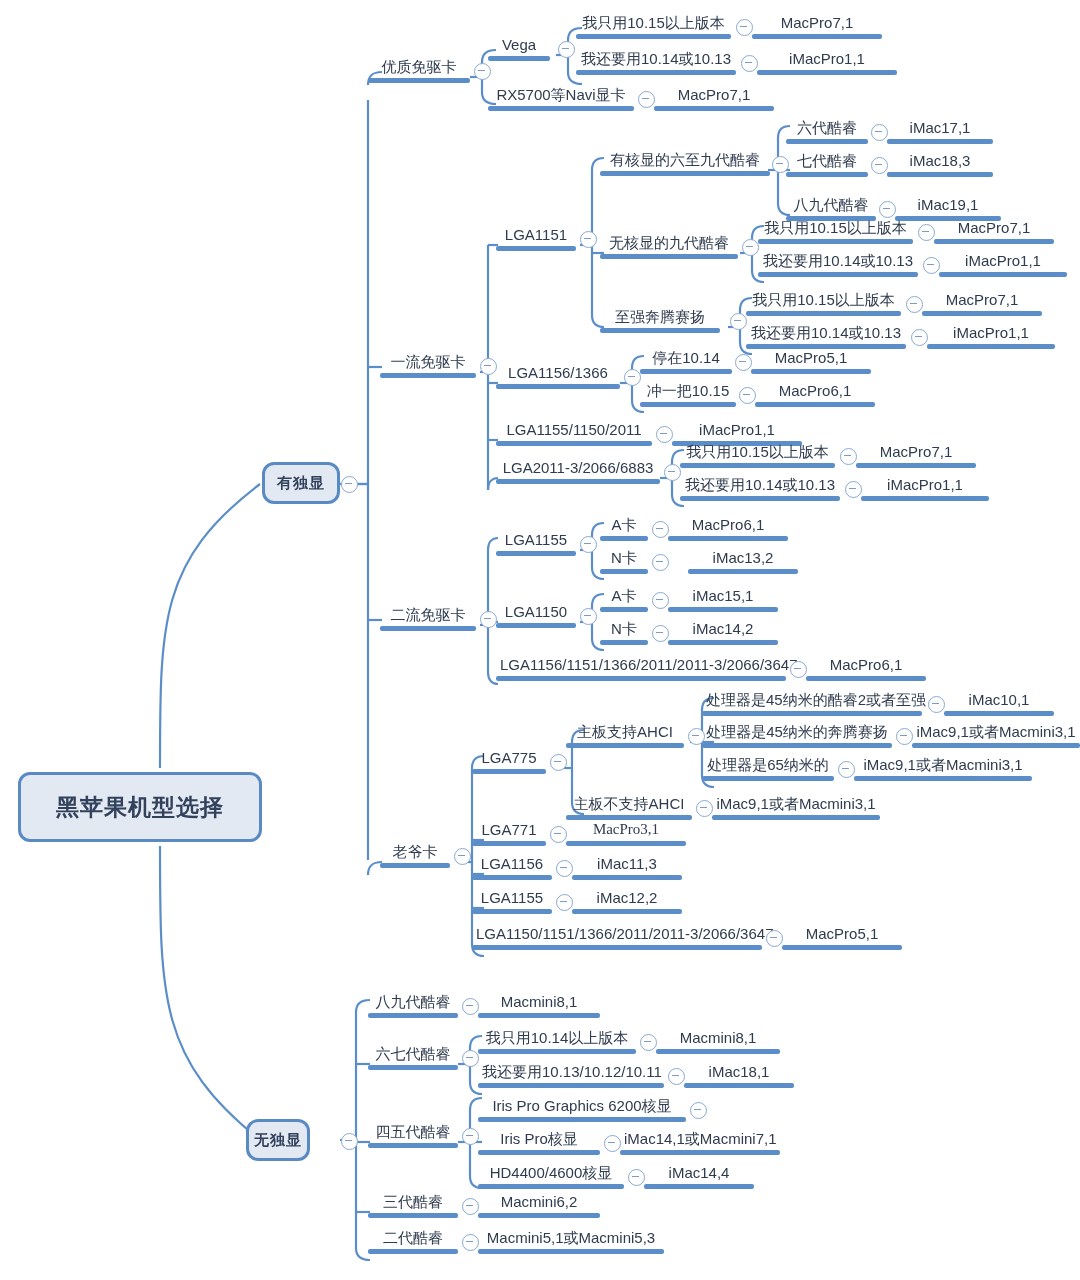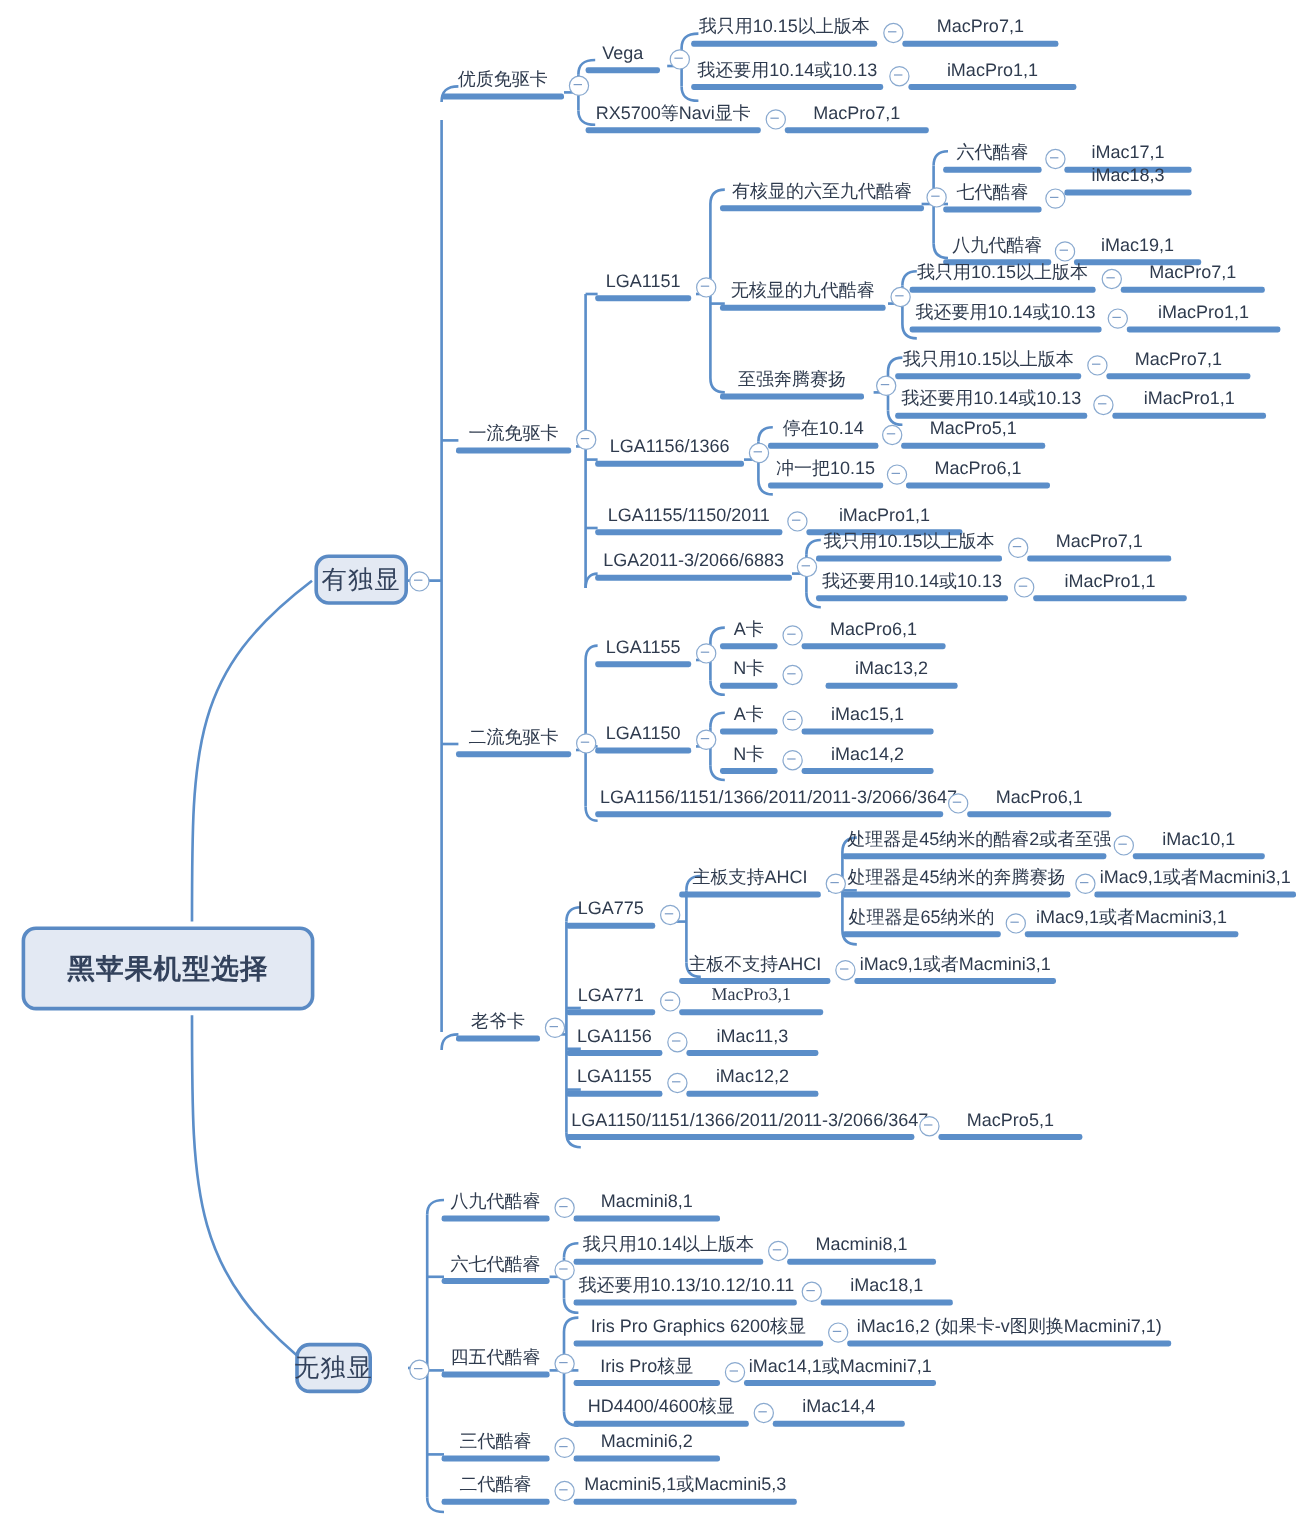--- a/index.html
+++ b/index.html
@@ -7,21 +7,21 @@
        font-family:"Liberation Sans","DejaVu Sans",sans-serif;color:#2e3a4d;}
   #mindmap{position:absolute;inset:0;}
   svg.links{position:absolute;left:0;top:0;width:1080px;height:1280px;pointer-events:none;}
 
   
   .boxnode{position:absolute;box-sizing:border-box;
            background:#e3e9f3;border:3px solid #5a8ac4;border-radius:12px;
            display:flex;align-items:center;justify-content:center;
            color:#33425c;white-space:nowrap;}
   .root{font-size:23px;font-weight:700;letter-spacing:1px;}
-  .lvl1{font-size:21px;font-weight:400;letter-spacing:1px;}
+  .lvl1{font-size:15px;font-weight:700;letter-spacing:1px;}
 
   
   .node{position:absolute;white-space:nowrap;}
   .node .lbl{display:block;font-size:15px;line-height:17px;color:#2f3b4e;
              padding:0 4px 3px 4px;text-align:center;}
   .node .bar{display:block;height:5px;border-radius:2px;background:#5b8ec9;}
 
   
   .toggle{position:absolute;width:15px;height:15px;border-radius:50%;
           border:1px solid #89a9cf;background:#fff;}
@@ -234,21 +234,21 @@
   <div class="node" style="left:887px;top:119px;width:106px;">
     <span class="lbl">iMac17,1</span>
     <span class="bar"></span>
   </div>
 
   <div class="node" style="left:786px;top:152px;width:82px;">
     <span class="lbl">七代酷睿</span>
     <span class="bar"></span>
   </div>
   <div class="toggle" style="left:871px;top:157px;"></div>
-  <div class="node" style="left:887px;top:138px;width:106px;">
+  <div class="node" style="left:887px;top:152px;width:106px;">
     <span class="lbl">iMac18,3</span>
     <span class="bar"></span>
   </div>
 
   <div class="node" style="left:786px;top:196px;width:90px;">
     <span class="lbl">八九代酷睿</span>
     <span class="bar"></span>
   </div>
   <div class="toggle" style="left:879px;top:201px;"></div>
   <div class="node" style="left:895px;top:196px;width:106px;">
@@ -576,24 +576,20 @@
     <span class="lbl">四五代酷睿</span>
     <span class="bar"></span>
   </div>
   <div class="toggle" style="left:462px;top:1128px;"></div>
 
   <div class="node" style="left:478px;top:1097px;width:208px;">
     <span class="lbl">Iris Pro Graphics 6200核显</span>
     <span class="bar"></span>
   </div>
   <div class="toggle" style="left:690px;top:1102px;"></div>
-  <div class="node" style="left:706px;top:1097px;width:270px;">
-    <span class="lbl">iMac16,2 (如果卡-v图则换Macmini7,1)</span>
-    <span class="bar"></span>
-  </div>
 
   <div class="node" style="left:478px;top:1130px;width:122px;">
     <span class="lbl">Iris Pro核显</span>
     <span class="bar"></span>
   </div>
   <div class="toggle" style="left:604px;top:1135px;"></div>
   <div class="node" style="left:620px;top:1130px;width:160px;">
     <span class="lbl">iMac14,1或Macmini7,1</span>
     <span class="bar"></span>
   </div>

